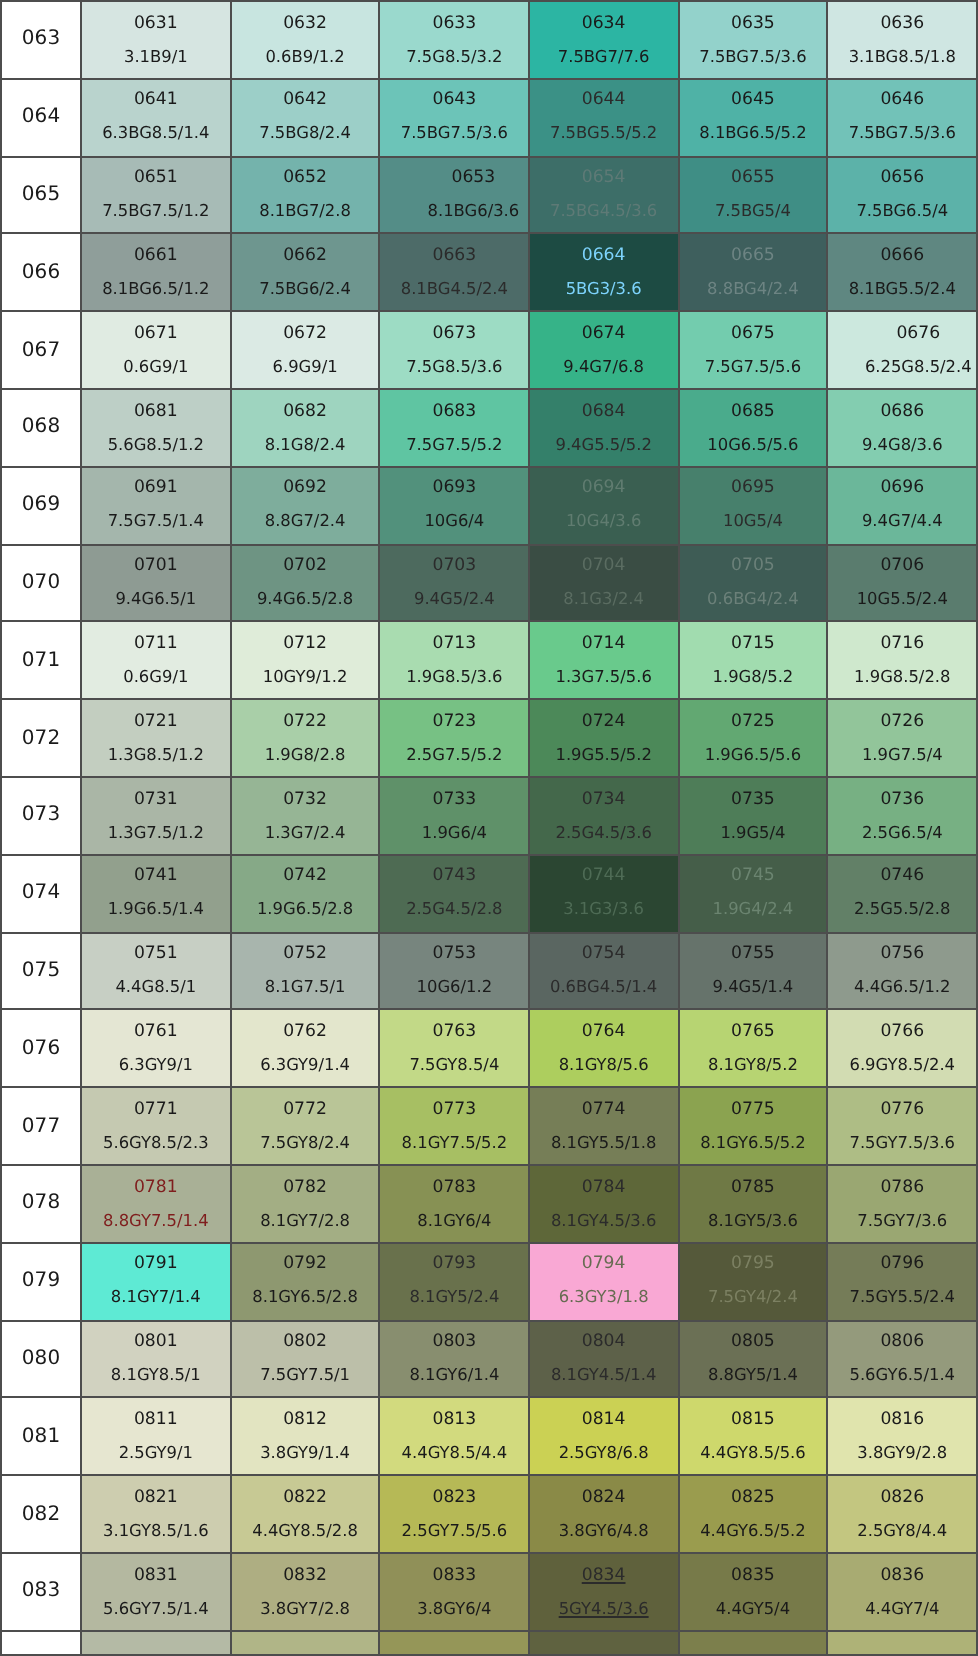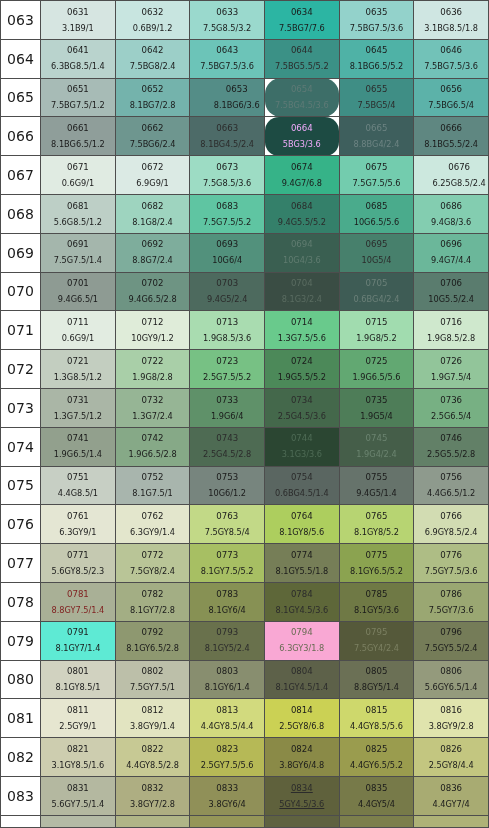--- a/index.html
+++ b/index.html
@@ -25,21 +25,21 @@
     padding: 0;
     margin: 0;
     text-align: center;
     vertical-align: middle;
     box-sizing: border-box;
   }
   td.row-label {
     width: 40px;
     background: #ffffff;
     color: #1a1a1a;
-    font-size: 14px;
+    font-size: 10px;
     letter-spacing: 0.1px;
   }
   td.swatch {
     width: 74.5px;
     position: relative;
   }
   .swatch-inner {
     display: flex;
     flex-direction: column;
     justify-content: center;
@@ -154,21 +154,21 @@
             <div class="sw-code">0652</div>
             <div class="sw-munsell">8.1BG7/2.8</div>
           </div>
         </td>
         <td class="swatch" style="background: rgb(84, 141, 135); color: rgb(26, 26, 26); padding-left: 19px;">
           <div class="swatch-inner">
             <div class="sw-code">0653</div>
             <div class="sw-munsell">8.1BG6/3.6</div>
           </div>
         </td>
-        <td class="swatch" style="background: rgb(61, 110, 104); color: rgb(94, 122, 118); border-radius: 16px;">
+        <td class="swatch" style="background: rgb(61, 110, 104); color: rgb(94, 122, 118);">
           <div class="swatch-inner">
             <div class="sw-code">0654</div>
             <div class="sw-munsell">7.5BG4.5/3.6</div>
           </div>
         </td>
         <td class="swatch" style="background: rgb(63, 142, 133); color: rgb(43, 43, 43);">
           <div class="swatch-inner">
             <div class="sw-code">0655</div>
             <div class="sw-munsell">7.5BG5/4</div>
           </div>
@@ -193,21 +193,21 @@
             <div class="sw-code">0662</div>
             <div class="sw-munsell">7.5BG6/2.4</div>
           </div>
         </td>
         <td class="swatch" style="background: rgb(77, 107, 104); color: rgb(43, 43, 43);">
           <div class="swatch-inner">
             <div class="sw-code">0663</div>
             <div class="sw-munsell">8.1BG4.5/2.4</div>
           </div>
         </td>
-        <td class="swatch" style="background: rgb(29, 75, 67); color: #f0abfc; border-radius: 14px;">
+        <td class="swatch" style="background: rgb(29, 75, 67); color: #7dd3fc;">
           <div class="swatch-inner">
             <div class="sw-code">0664</div>
             <div class="sw-munsell">5BG3/3.6</div>
           </div>
         </td>
         <td class="swatch" style="background: rgb(62, 95, 93); color: rgb(109, 132, 131);">
           <div class="swatch-inner">
             <div class="sw-code">0665</div>
             <div class="sw-munsell">8.8BG4/2.4</div>
           </div>

